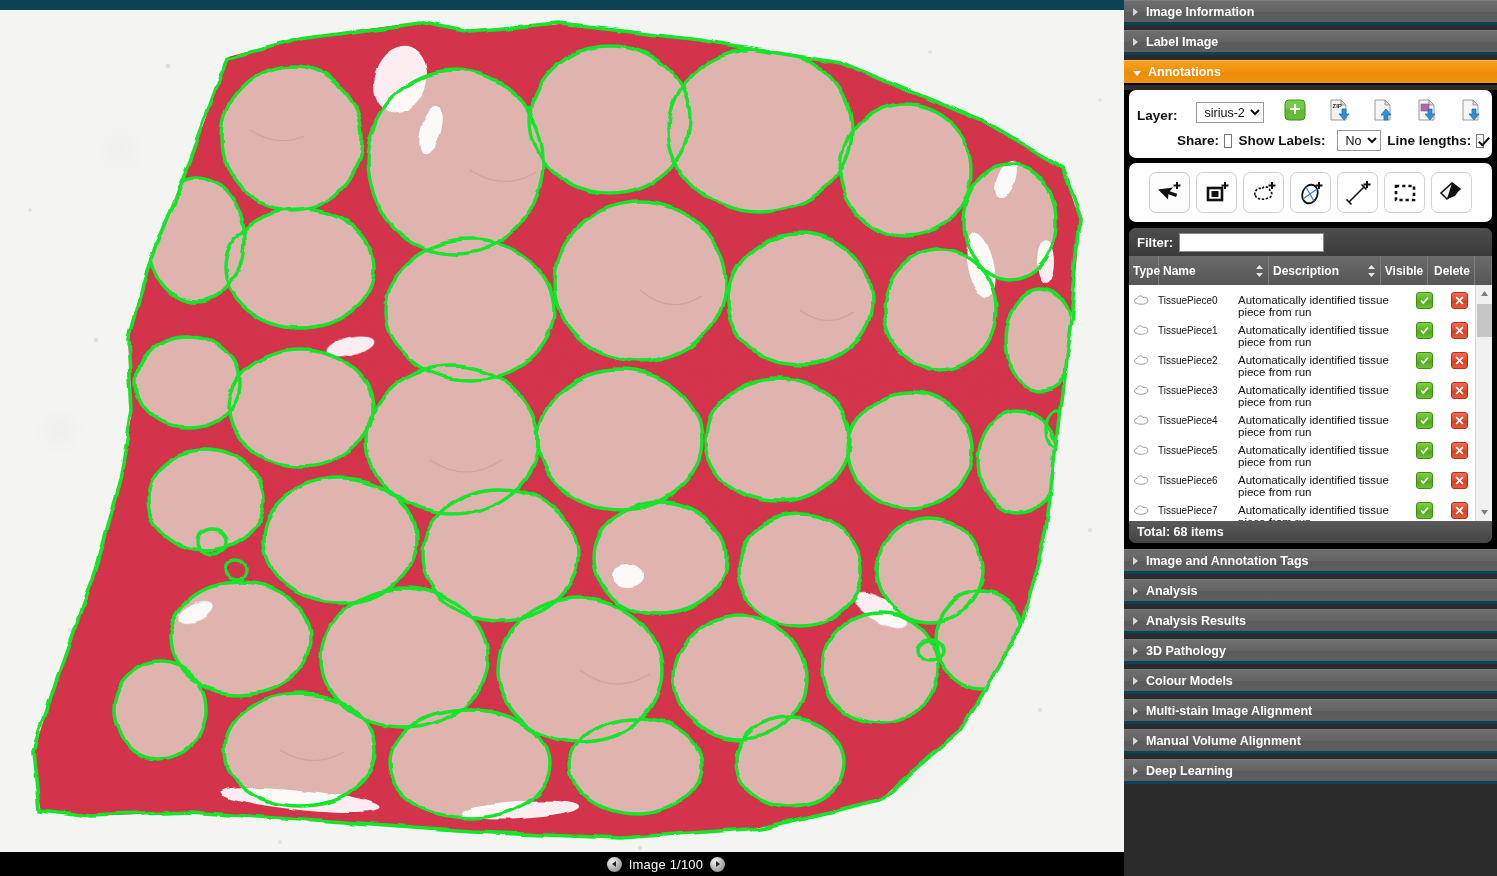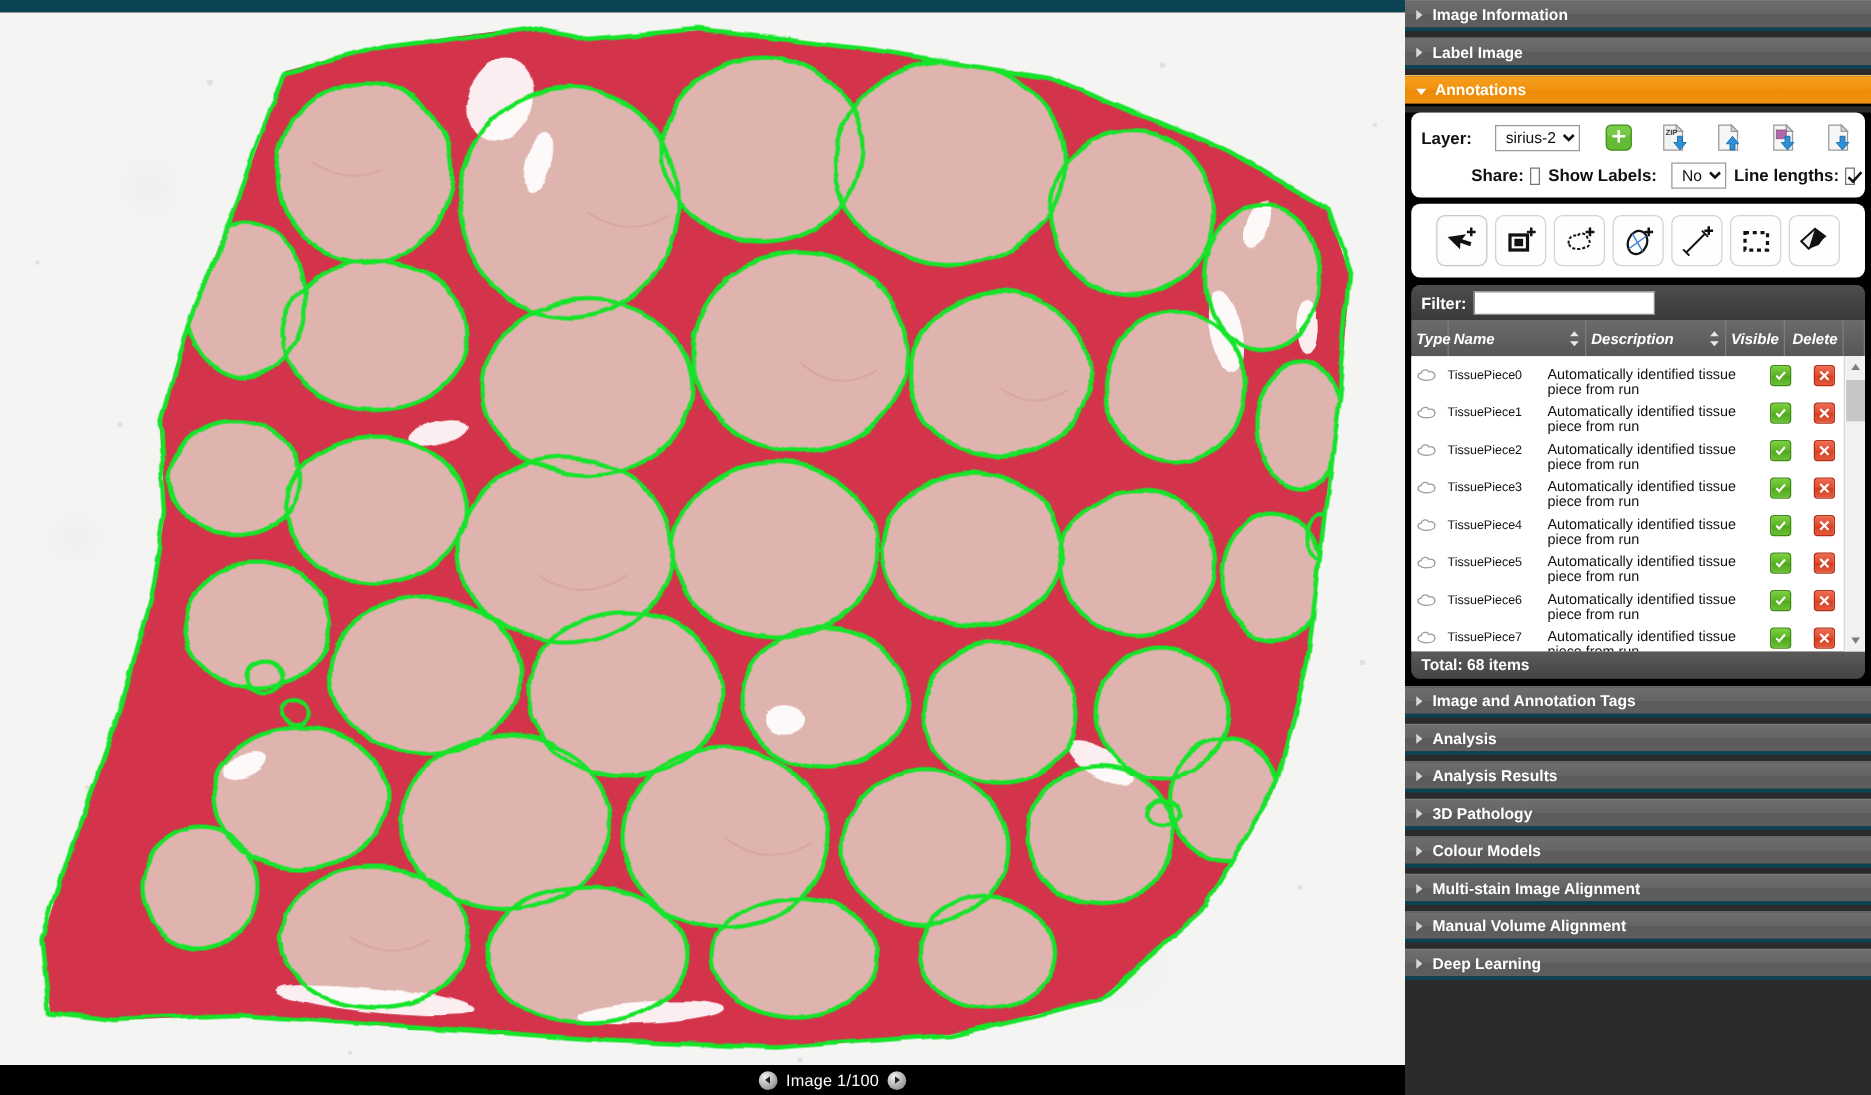--- a/index.html
+++ b/index.html
@@ -91,21 +91,21 @@
   
   #annotations-body { background: #000; padding: 0 0 6px 0; }
 
   .white-card {
     background: #ffffff;
     border-radius: 7px;
     margin: 5px 5px 0 5px;
     padding: 7px 8px;
   }
 
-  .row1 { display: flex; align-items: center; gap: 12px; }
+  .row1 { display: flex; align-items: flex-end; gap: 12px; }
   .lbl { font-size: 13.5px; font-weight: bold; color: #111; white-space: nowrap; }
 
   select.ui-select {
     font-family: "Liberation Sans", sans-serif;
     font-size: 12.5px;
     color: #111;
     border: 1px solid #9a9a9a;
     background: #fff;
     height: 21px;
     padding: 0 2px 0 4px;
@@ -176,21 +176,21 @@
     padding: 0 3px;
   }
 
   #table-head {
     display: flex; align-items: stretch;
     height: 29px;
     background: linear-gradient(to bottom, #6b6b6b, #565656);
     color: #fff; font-size: 12px; font-weight: bold;
   }
   #table-head .th { display: flex; align-items: center; padding: 0 4px; position: relative;
-                    border-right: 1px solid #7d7d7d; font-style: italic; }
+                    border-right: 1px solid #7d7d7d; }
   .th.c-type { width: 30px; justify-content: flex-start; padding-left: 5px; }
   .th.c-name { width: 110px; }
   .th.c-desc { flex: 1 1 auto; }
   .th.c-vis  { width: 47px; justify-content: center; border-right: none;}
   .th.c-del  { width: 47px; justify-content: flex-end; border-right: none;}
   .th.c-pad  { width: 17px; border-right: none; }
   .sort-arrows { margin-left: auto; display:flex; flex-direction: column; line-height: 0; }
 
   #table-scroll-wrap { position: relative; background: #fff; height: 236px; }
   #table-body { height: 236px; overflow: hidden; background: #fff; }

